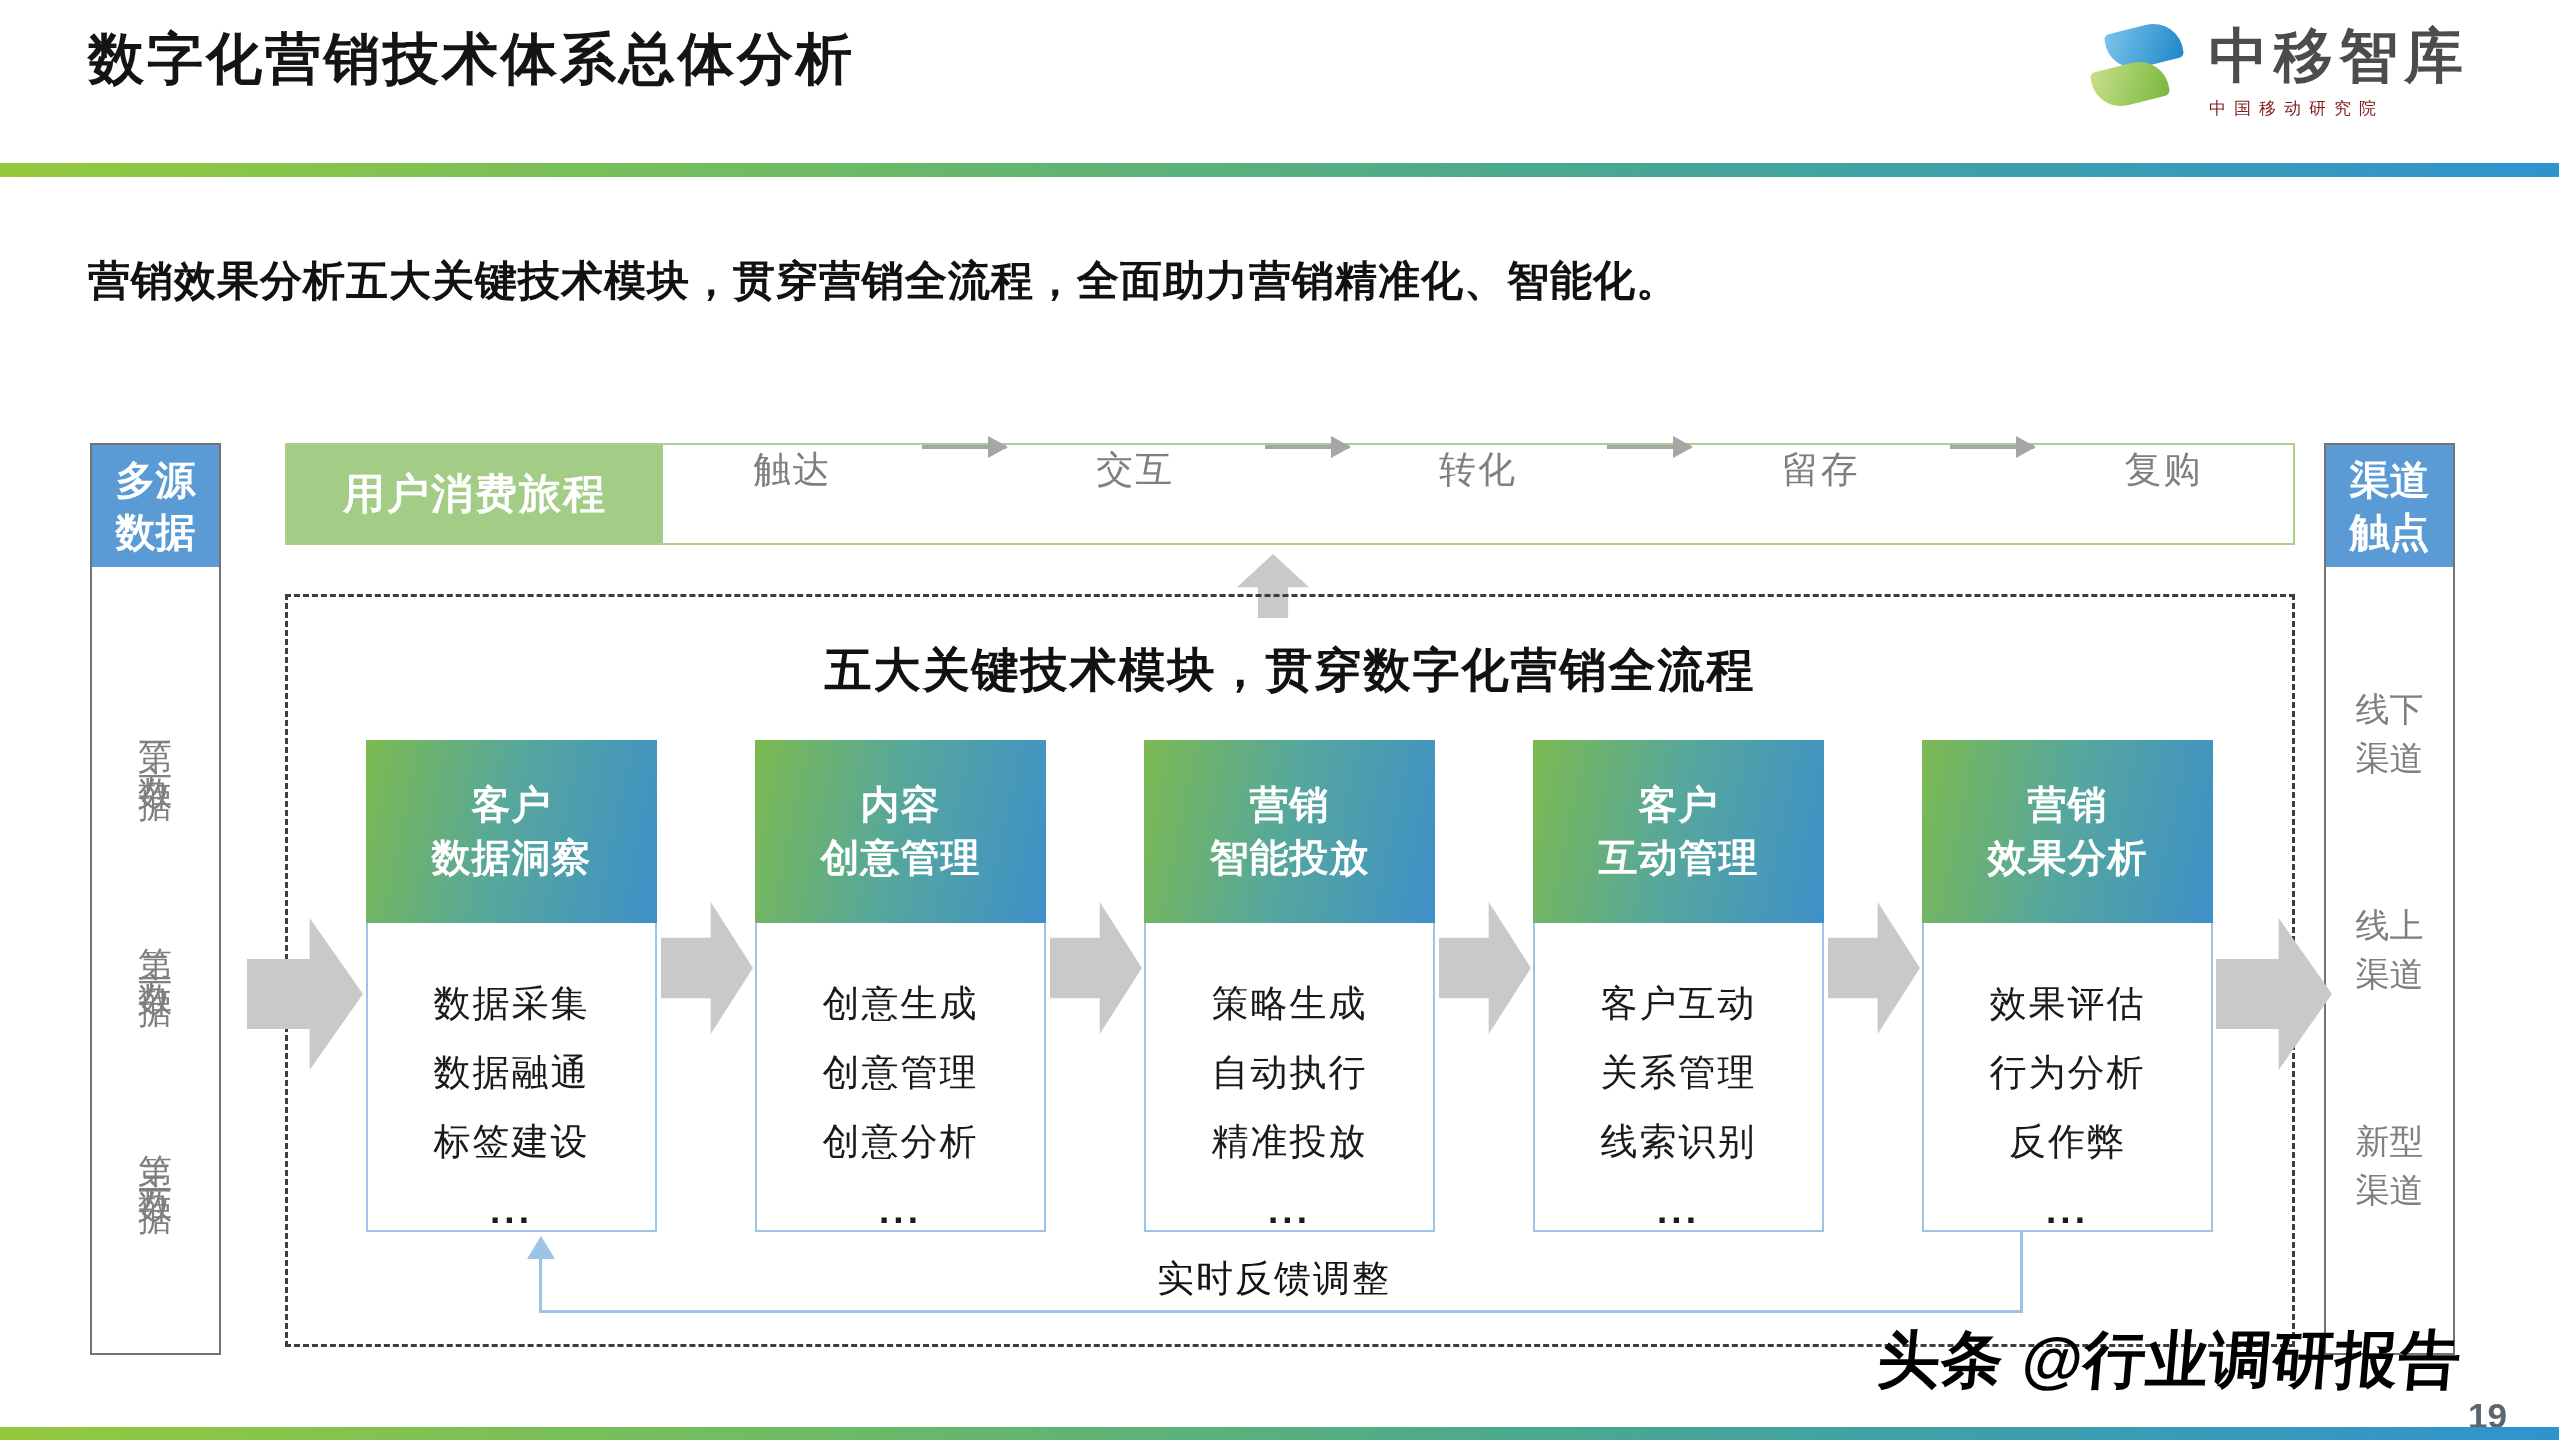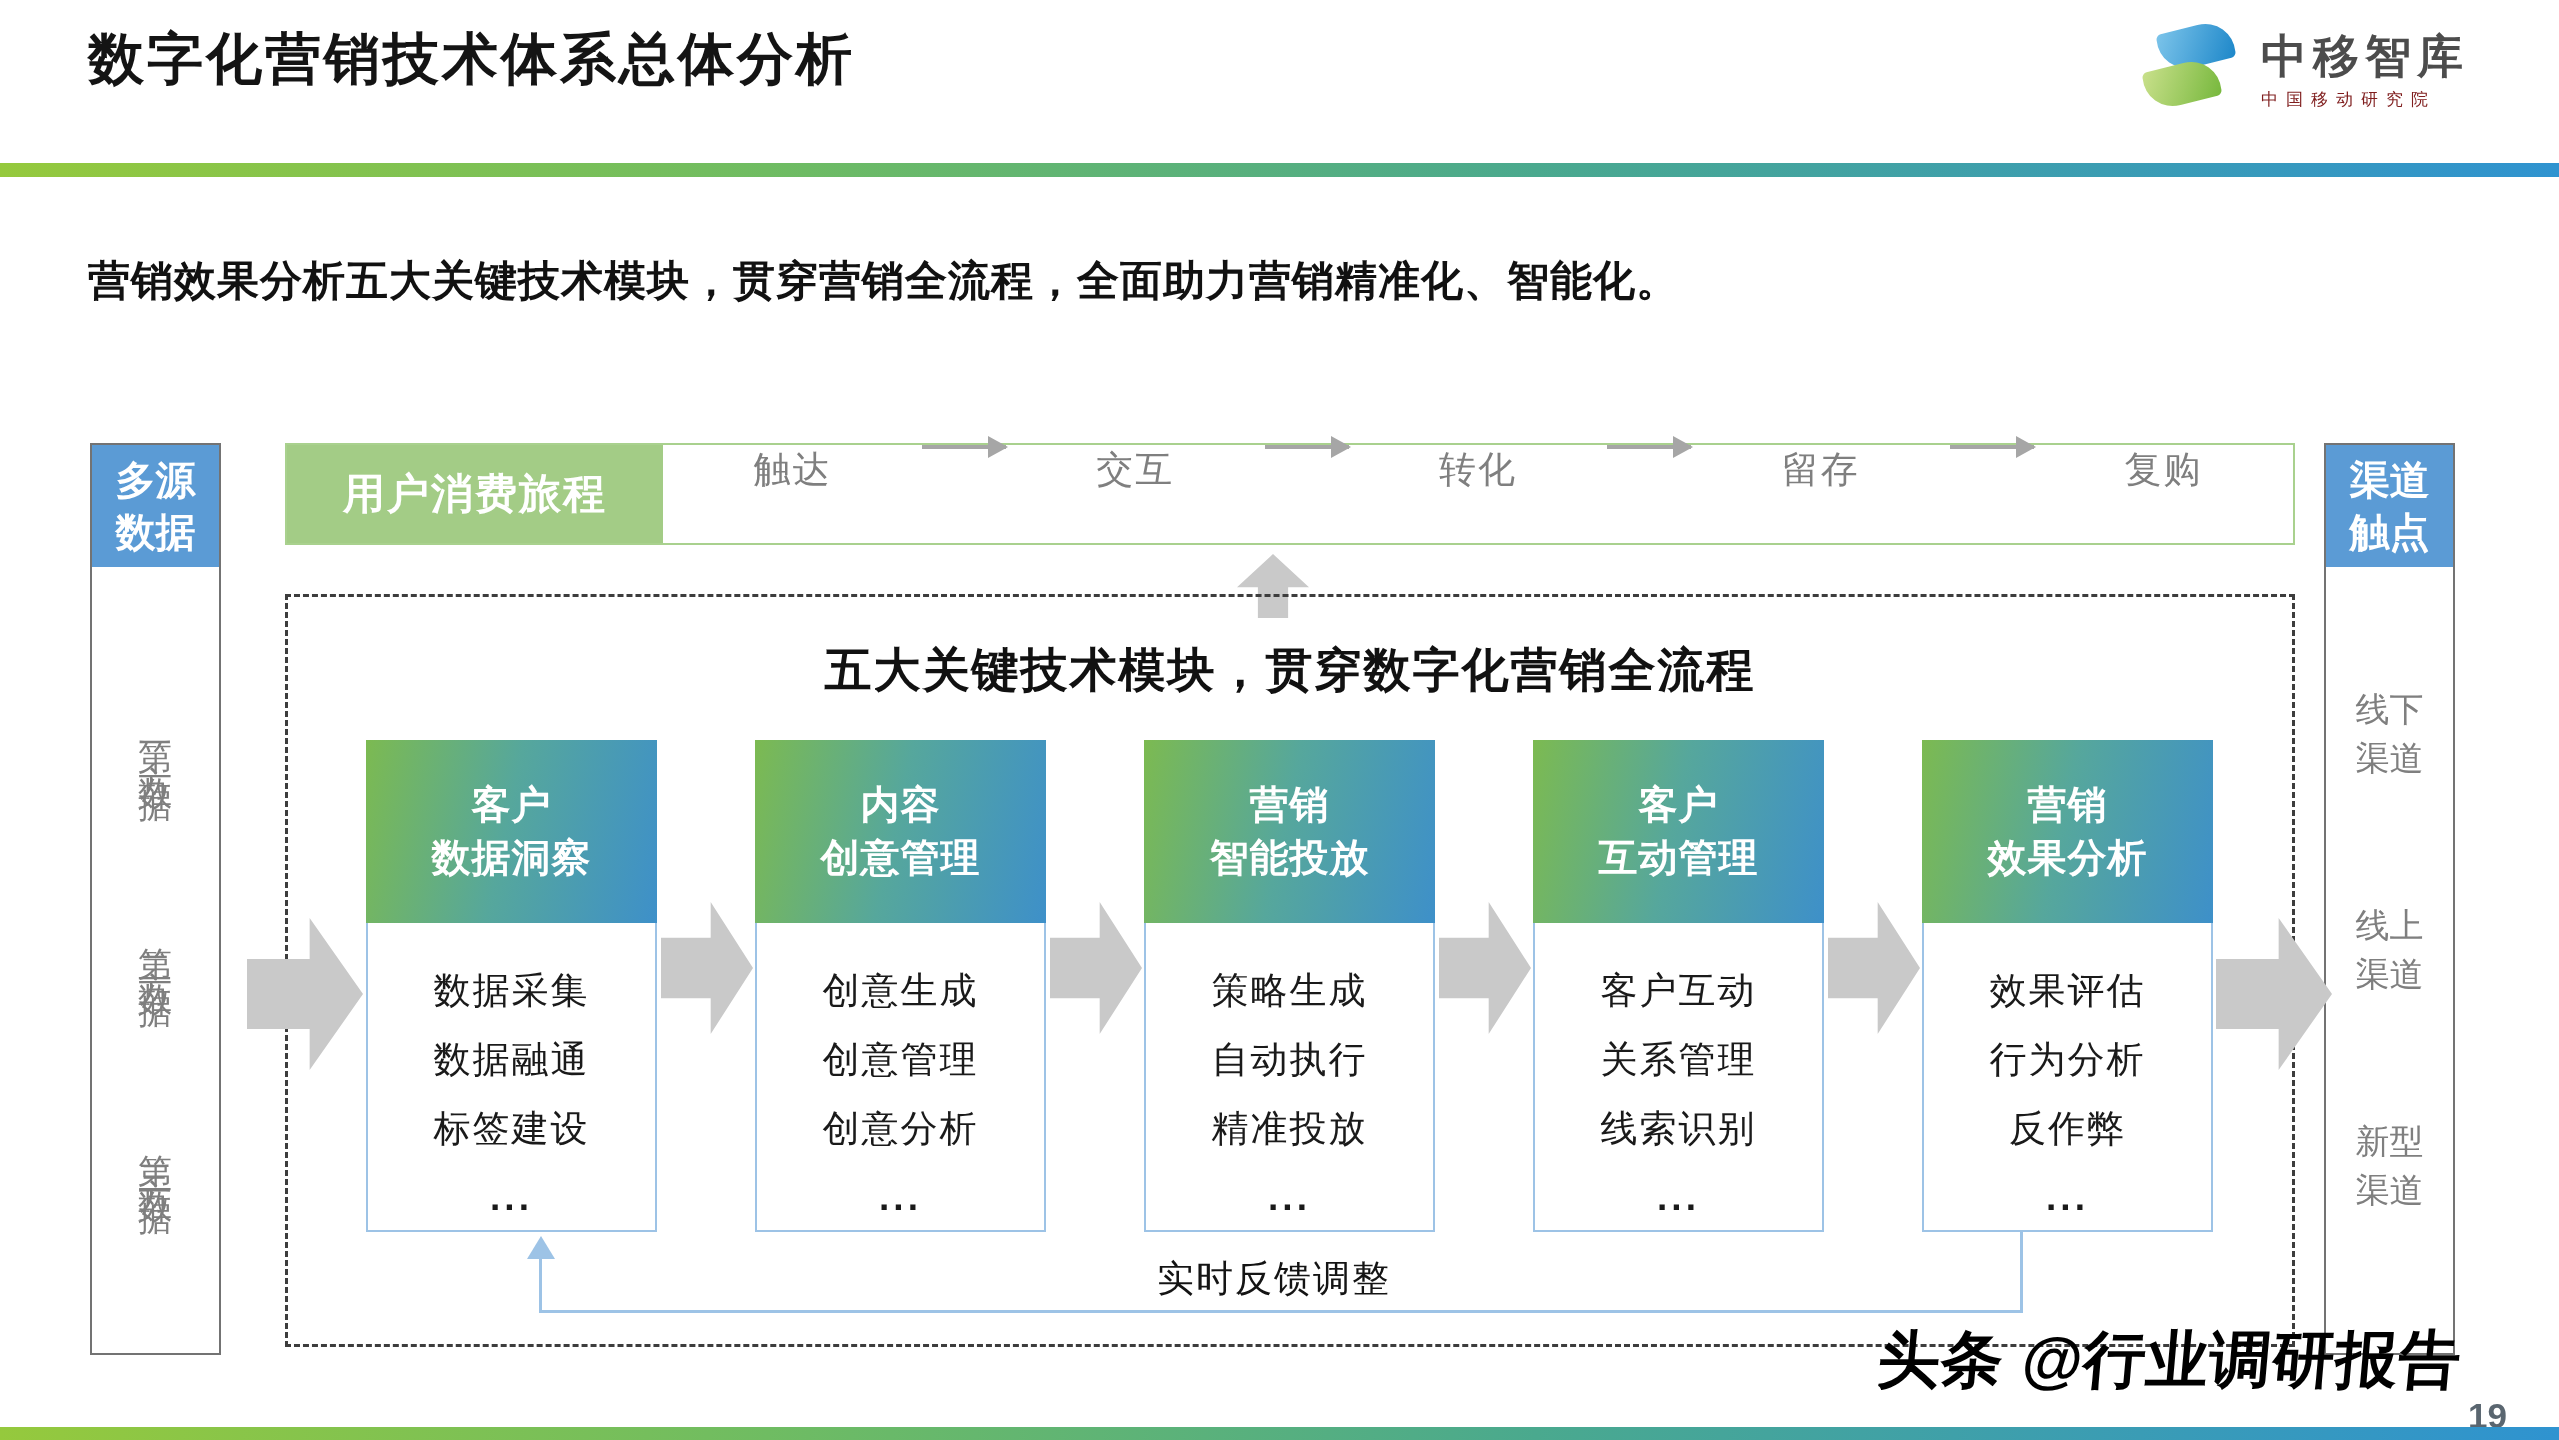--- a/index.html
+++ b/index.html
@@ -13,21 +13,21 @@
   .bottom-rule{position:absolute;left:0;bottom:0;width:2559px;height:13px;
             background:linear-gradient(90deg,#95C93D 0%,#6FBC62 30%,#4AA98E 60%,#2F93D0 100%);}
 
   .logo{position:absolute;top:16px;right:90px;display:flex;align-items:center;gap:20px;}
   .logo-icon{position:relative;width:104px;height:104px;}
   .swoosh{position:absolute;width:78px;height:40px;}
   .swoosh.blue{top:10px;left:20px;background:linear-gradient(115deg,#7cc4ea,#1d87c9);
                border-radius:6px 46px 6px 46px;transform:rotate(-14deg) skewX(-8deg);}
   .swoosh.green{top:48px;left:6px;background:linear-gradient(115deg,#c9e08b,#77b83d);
                border-radius:6px 46px 6px 46px;transform:rotate(-14deg) skewX(-8deg);}
-  .logo-text .name{font-size:46px;font-weight:900;color:#4c4c4c;letter-spacing:6px;}
+  .logo-text .name{font-size:59px;font-weight:900;color:#4c4c4c;letter-spacing:6px;}
   .logo-text .sub{font-size:17px;color:#7f1d1d;letter-spacing:8px;}
 
   .intro{position:absolute;left:88px;top:236px;width:2400px;font-size:42px;font-weight:800;
          color:#111;line-height:90px;letter-spacing:1px;}
 
   
   .panel{position:absolute;top:443px;width:131px;height:912px;border:2px solid #737373;
          background:#fff;box-sizing:border-box;}
   .panel.left{left:90px;}
   .panel.right{left:2324px;}
@@ -56,21 +56,21 @@
   .up-arrow{position:absolute;left:1237px;top:554px;width:72px;height:64px;background:#C9C9C9;
             clip-path:polygon(50% 0,100% 52%,71% 52%,71% 100%,29% 100%,29% 52%,0 52%);}
 
   
   .card{position:absolute;top:740px;width:291px;height:492px;background:#fff;
         border:2px solid #9DC3E6;box-sizing:border-box;}
   .card.m0{left:366px}.card.m1{left:755px}.card.m2{left:1144px}.card.m3{left:1533px}.card.m4{left:1922px}
   .card-head{height:183px;display:flex;flex-direction:column;align-items:center;justify-content:center;
              color:#fff;font-size:39px;font-weight:800;line-height:1.35;text-align:center;letter-spacing:1px;
              background:linear-gradient(102deg,#7CBA51 0%,#56A79C 48%,#3E90C9 100%);
-             margin:-2px -2px 3px -2px;}
+             margin:-2px -2px 16px -2px;}
   .card-items{display:flex;flex-direction:column;align-items:center;padding-top:30px;}
   .card-items div{font-size:37px;color:#1a1a1a;line-height:69px;letter-spacing:2px;}
   .card-items div:last-child{font-weight:700;letter-spacing:4px;}
 
   .chev{position:absolute;background:#C9C9C9;
         clip-path:polygon(0 27%,54% 27%,54% 0,100% 50%,54% 100%,54% 73%,0 73%);}
   .chev.gap{top:902px;width:92px;height:132px;}
   .chev.g0{left:661px}.chev.g1{left:1050px}.chev.g2{left:1439px}.chev.g3{left:1828px}
   .chev.big{top:918px;width:116px;height:152px;}
   .chev.in{left:247px}.chev.out{left:2216px}

